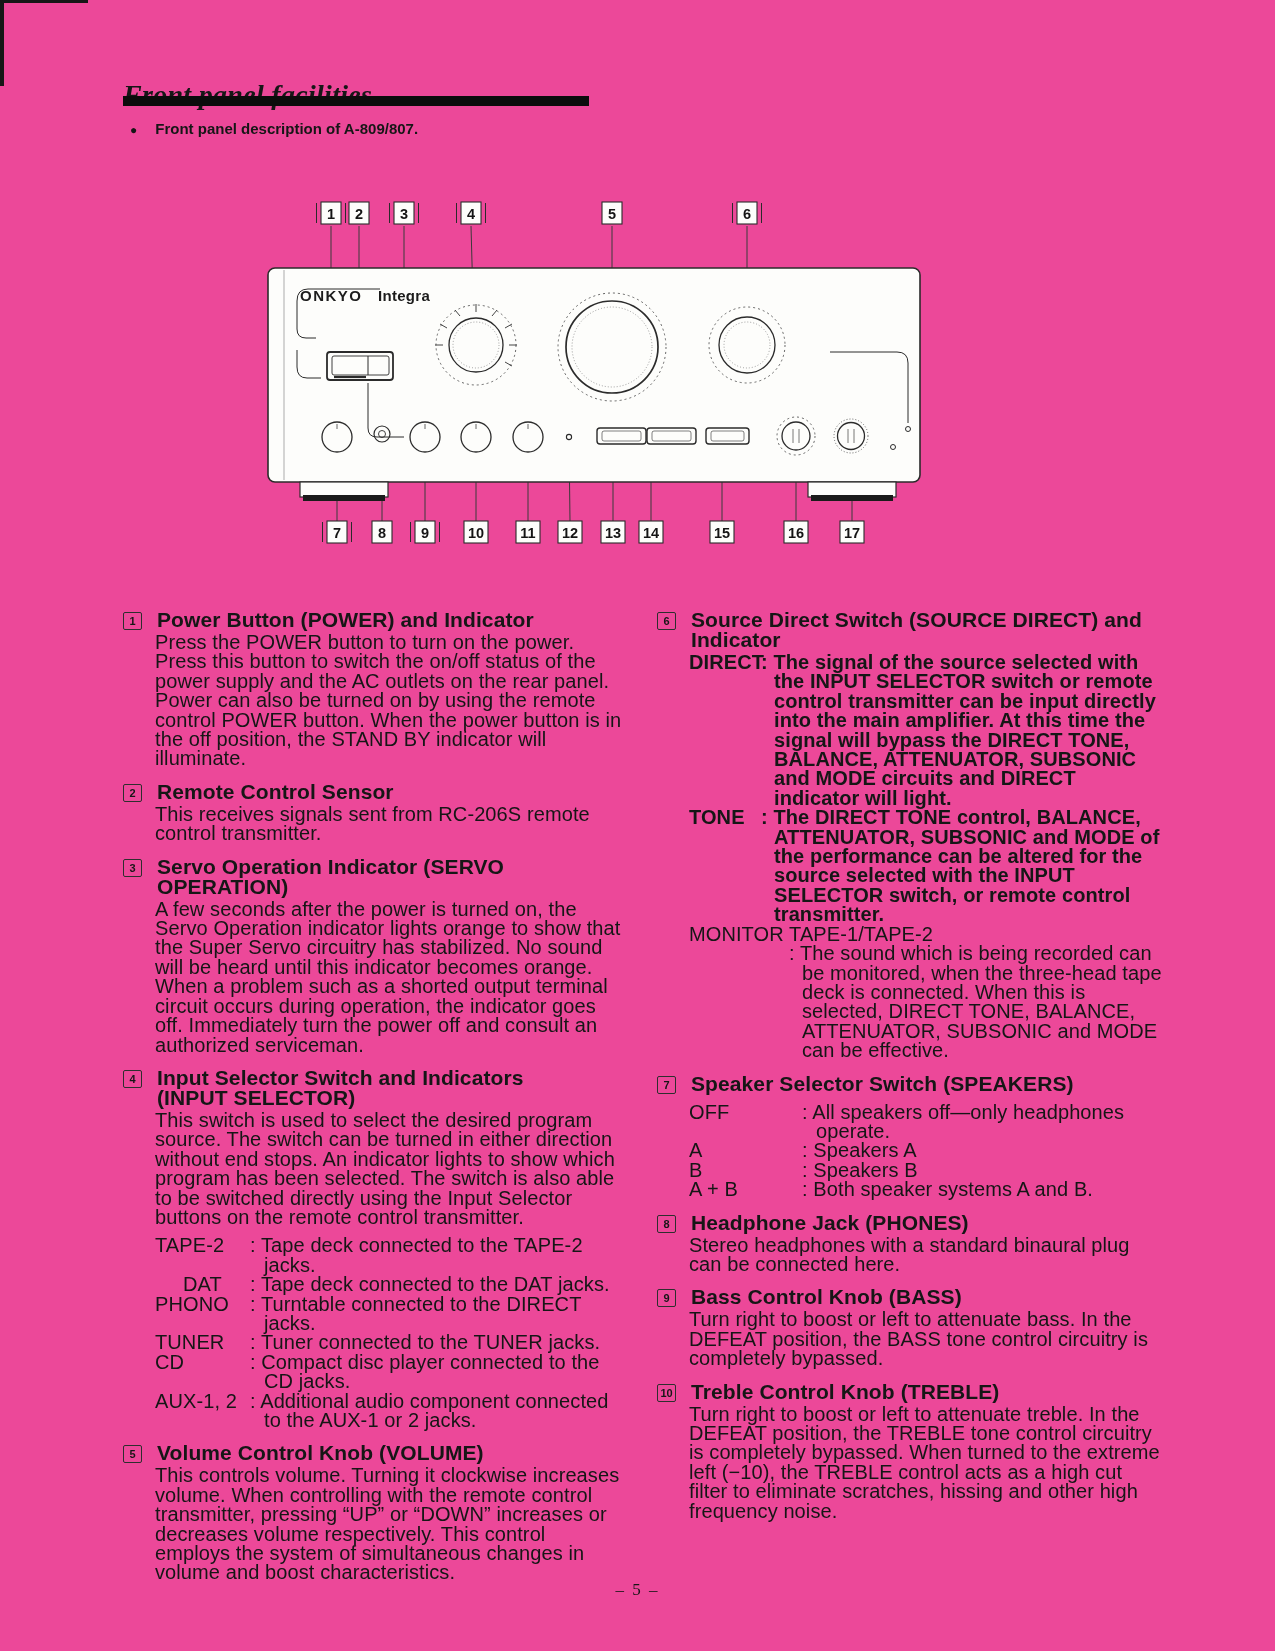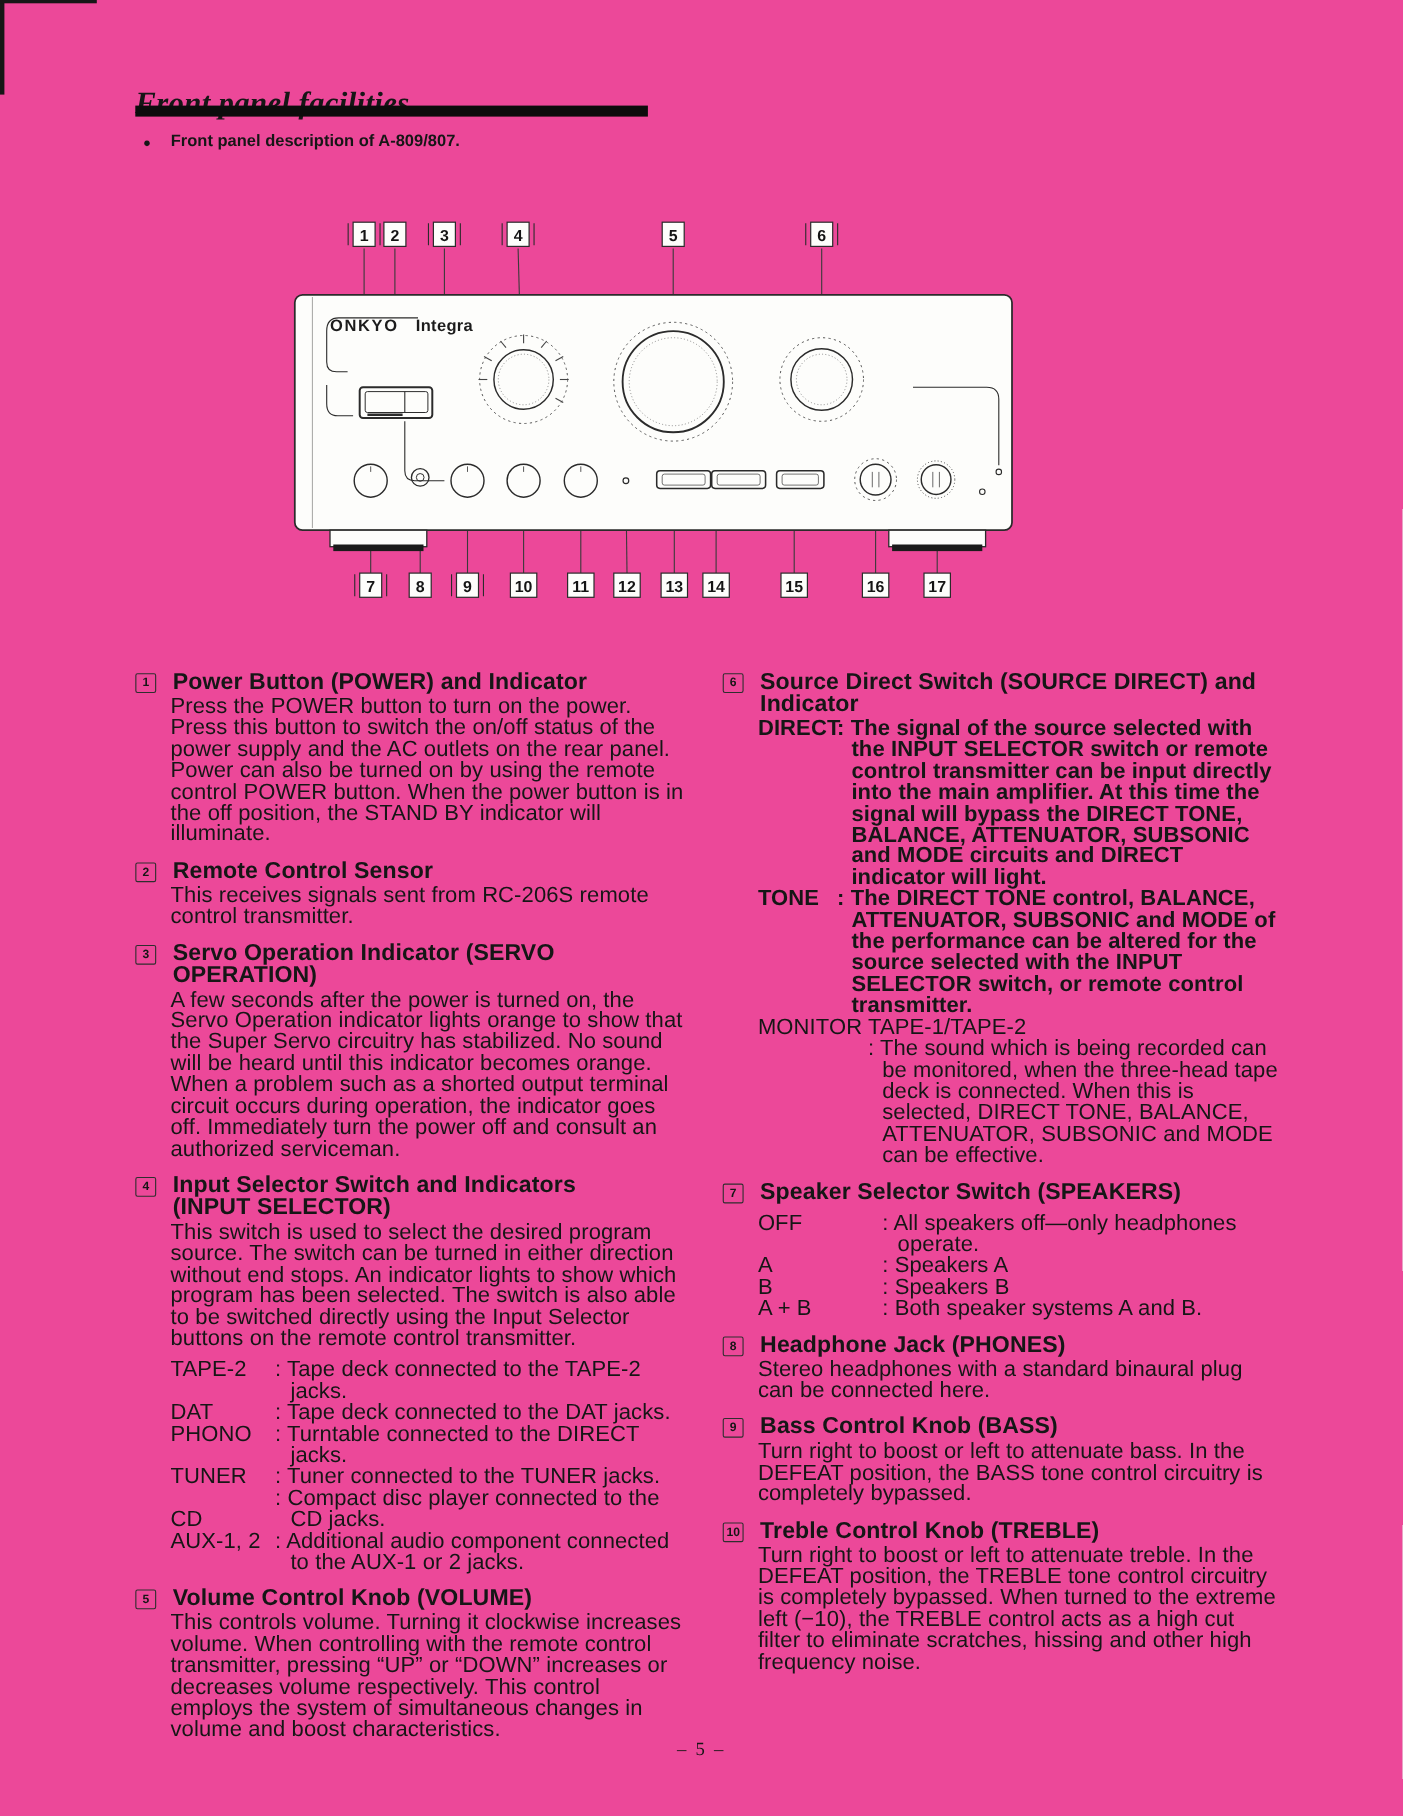--- a/index.html
+++ b/index.html
@@ -282,33 +282,33 @@
             <span class="sec-title">Input Selector Switch and Indicators (INPUT SELECTOR)</span>
           </div>
           <div class="sec-body">
             <div class="para">This switch is used to select the desired program source.  The switch can be turned in either direction without end stops. An indicator lights to show which program has been selected. The switch is also able to be switched directly using the Input Selector buttons on the remote control transmitter.</div>
             <div class="terms">
               <div class="term-row">
                 <span class="term" style="width: 95px;">TAPE-2</span>
                 <span class="tdesc">: Tape deck connected to the TAPE-2 jacks.</span>
               </div>
               <div class="term-row">
-                <span class="term" style="width: 95px;">DAT</span>
+                <span class="term" style="width: 95px; text-align: center;">DAT</span>
                 <span class="tdesc">: Tape deck connected to the DAT jacks.</span>
               </div>
               <div class="term-row">
                 <span class="term" style="width: 95px;">PHONO</span>
                 <span class="tdesc">: Turntable connected to the DIRECT jacks.</span>
               </div>
               <div class="term-row">
                 <span class="term" style="width: 95px;">TUNER</span>
                 <span class="tdesc">: Tuner connected to the TUNER jacks.</span>
               </div>
               <div class="term-row">
-                <span class="term" style="width: 95px; margin-top: 19px;">CD</span>
+                <span class="term" style="width: 95px;">CD</span>
                 <span class="tdesc">: Compact disc player connected to the CD jacks.</span>
               </div>
               <div class="term-row">
                 <span class="term" style="width: 95px;">AUX-1, 2</span>
                 <span class="tdesc">: Additional audio component connected to the AUX-1 or 2 jacks.</span>
               </div>
             </div>
           </div>
         </div>
         <div class="section">

